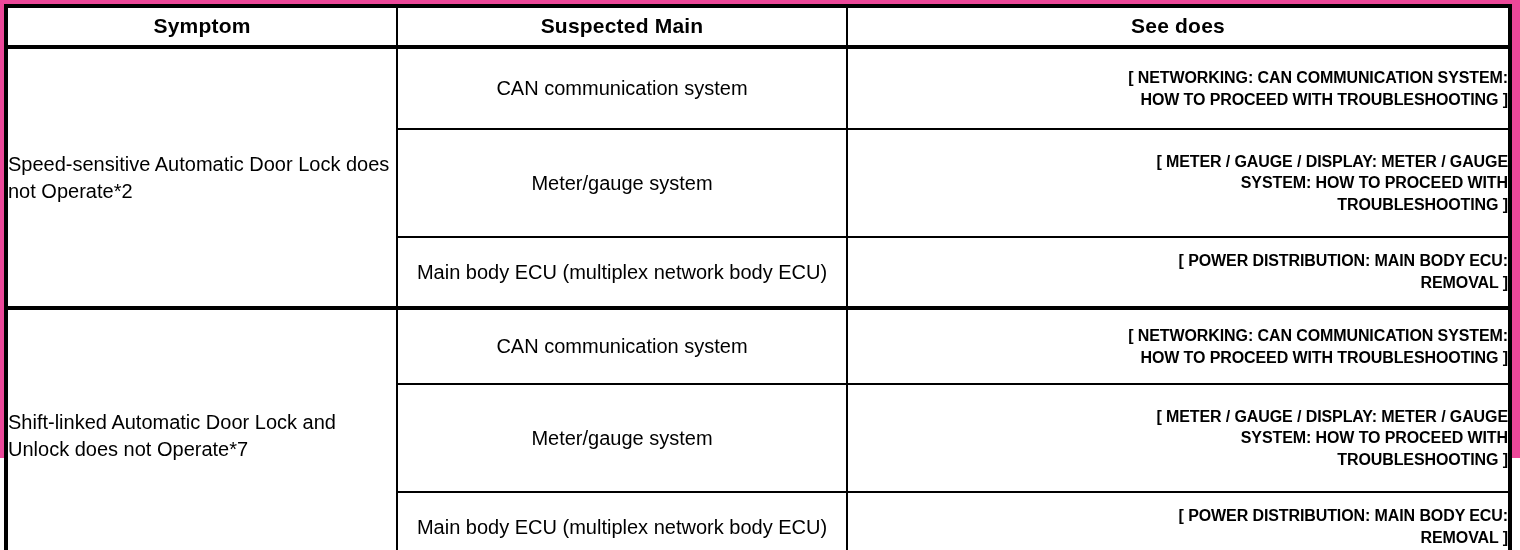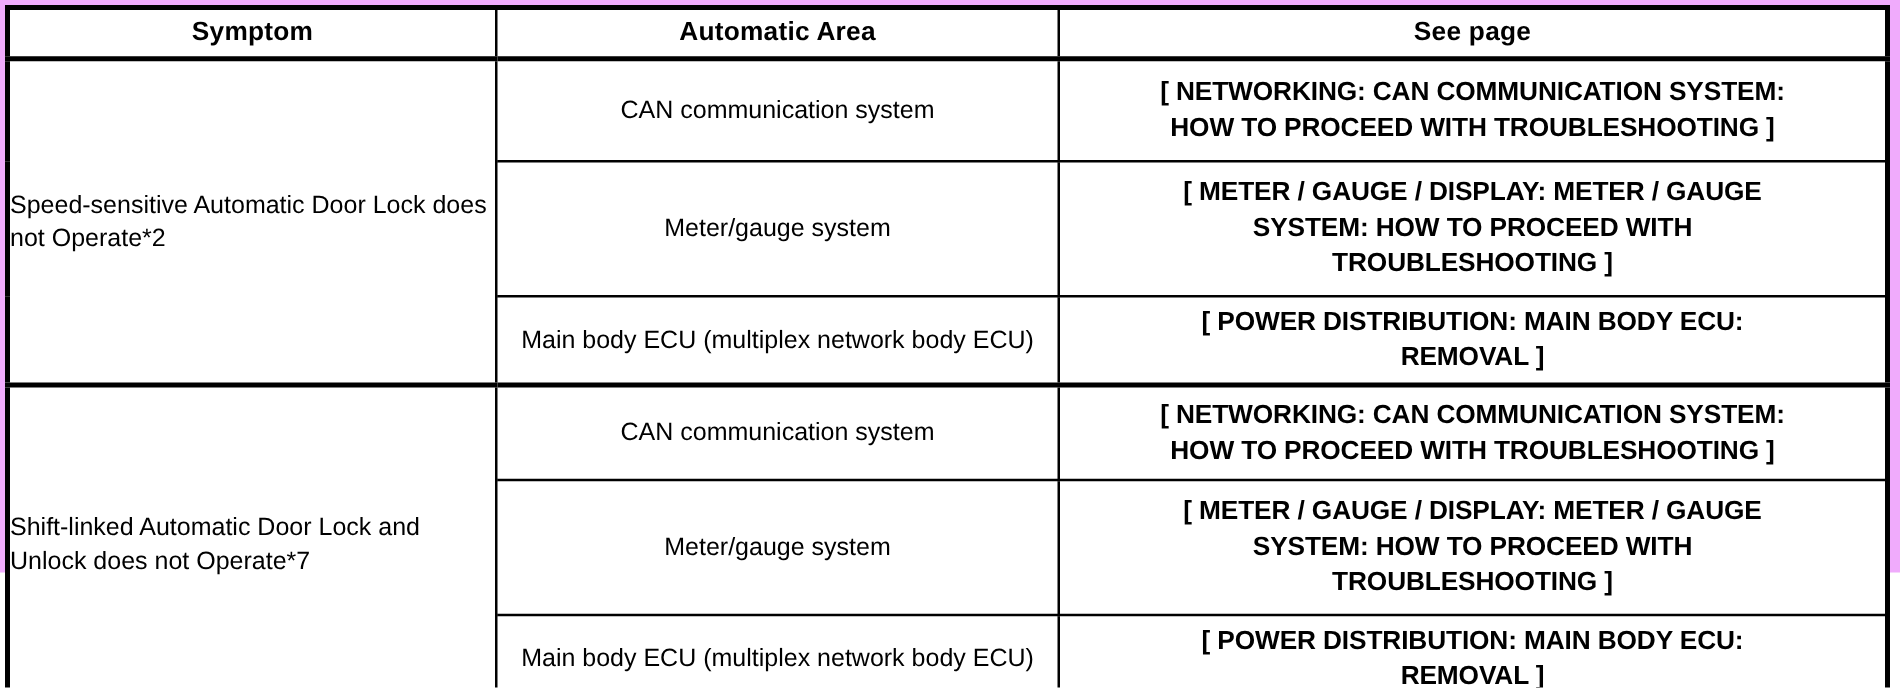--- a/index.html
+++ b/index.html
@@ -12,21 +12,21 @@
     height: 550px;
     font-family: "Liberation Sans", sans-serif;
     color: #000000;
     overflow: hidden;
   }
 
   #page {
     position: relative;
     width: 1520px;
     height: 458px;
-    background: #f0abfc;
+    background: #ec4899;
     text-decoration: underline;
   }
 
   .table-wrap {
     position: absolute;
     left: 4px;
     top: 4px;
     width: 1504px;
     height: 537px;
     box-sizing: border-box;
@@ -98,24 +98,24 @@
   }
 
   
   td.seepage-cell {
     text-align: center;
     vertical-align: middle;
     padding: 0 14px;
   }
   .seepage-text {
     display: block;
-    font-size: 21px;
+    font-size: 16px;
     font-weight: bold;
     line-height: 1.35;
-    text-align: center;
+    text-align: right;
     white-space: pre-line;
     letter-spacing: -0.1px;
   }
 
   
   tr.group-start > td,
   tr.group-start > th {
     border-top-width: 4px;
   }
 
@@ -137,24 +137,24 @@
         <col class="col-symptom">
         <col class="col-suspected">
         <col class="col-seepage">
       </colgroup>
       <thead>
         <tr class="header-row">
           <th>
             <span class="hdr-label">Symptom</span>
           </th>
           <th>
-            <span class="hdr-label">Automatic Area</span>
+            <span class="hdr-label">Suspected Main</span>
           </th>
           <th>
-            <span class="hdr-label">See page</span>
+            <span class="hdr-label">See does</span>
           </th>
         </tr>
       </thead>
       <tbody>
 
         <tr class="r1">
           <td class="symptom-cell" rowspan="3">
             <span class="symptom-text">Speed-sensitive Automatic Door Lock does not Operate*2</span>
           </td>
           <td class="suspected-cell">

